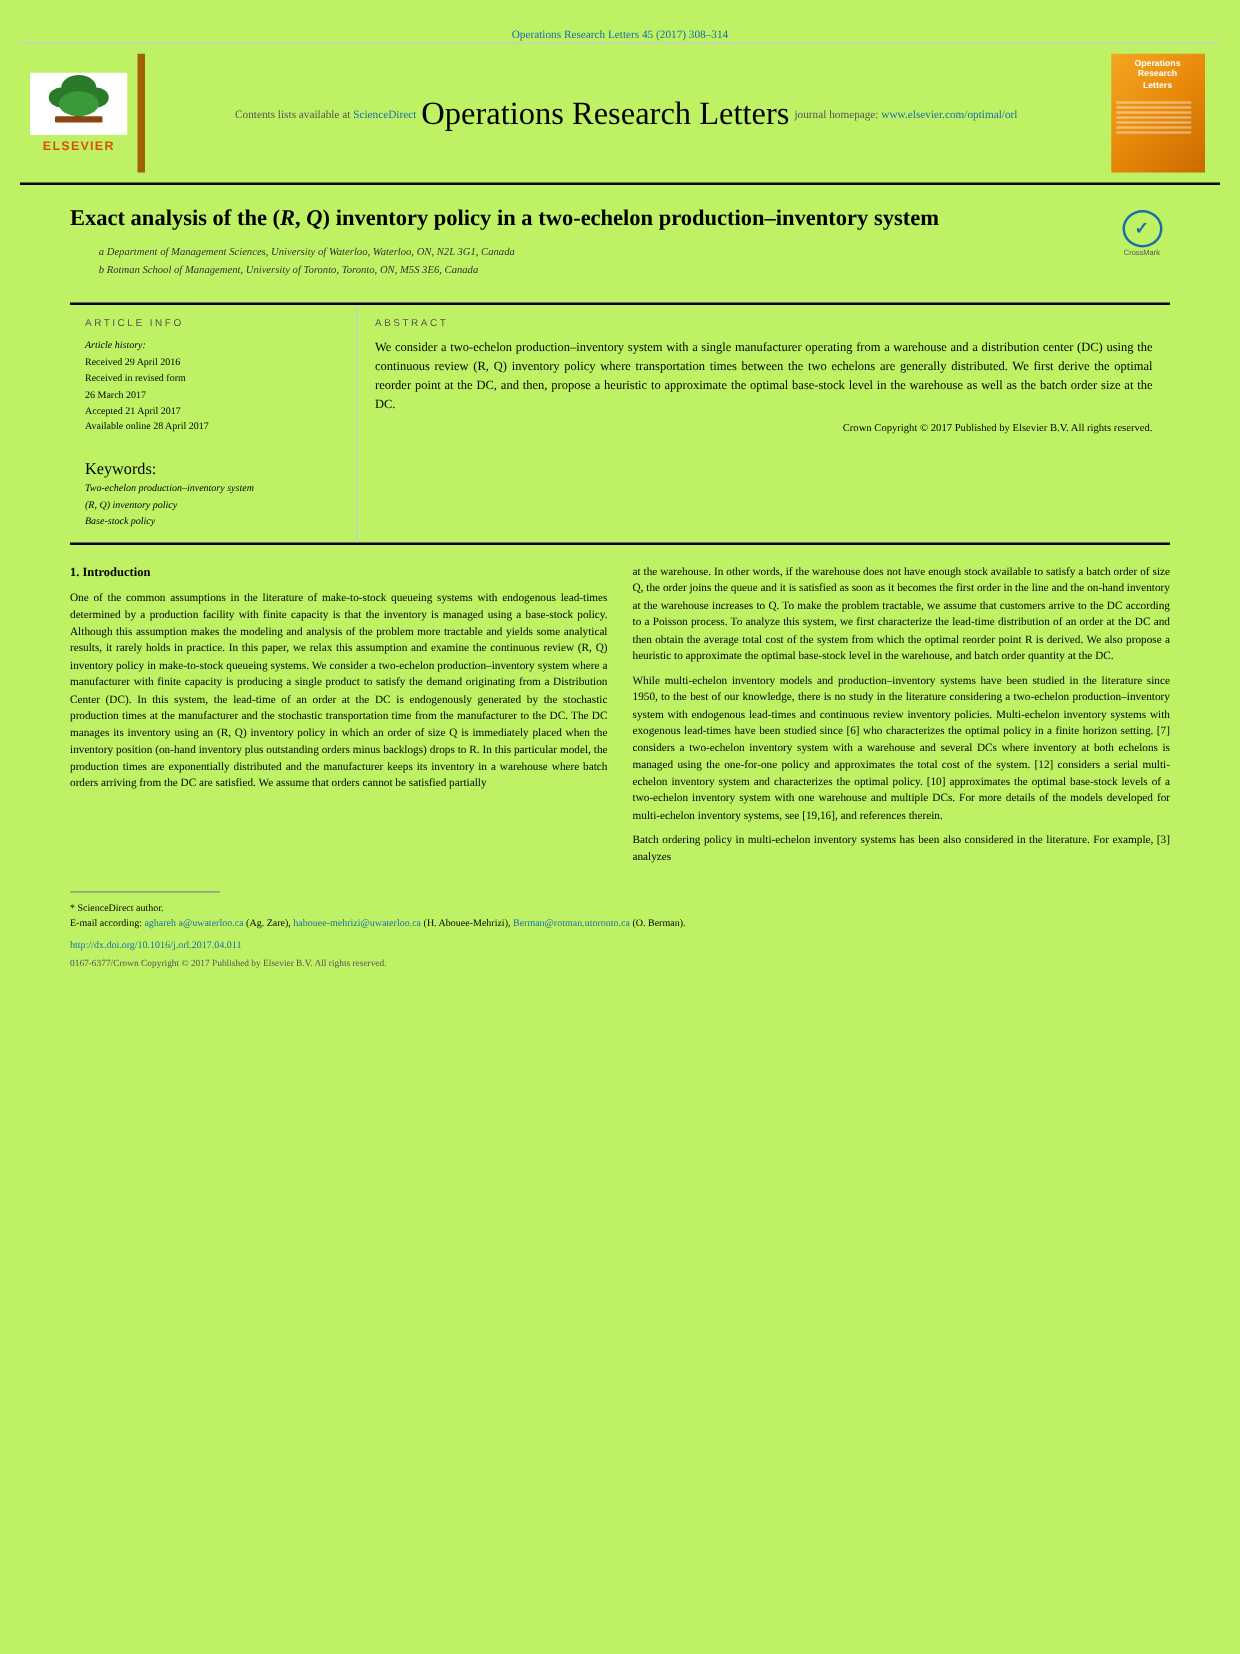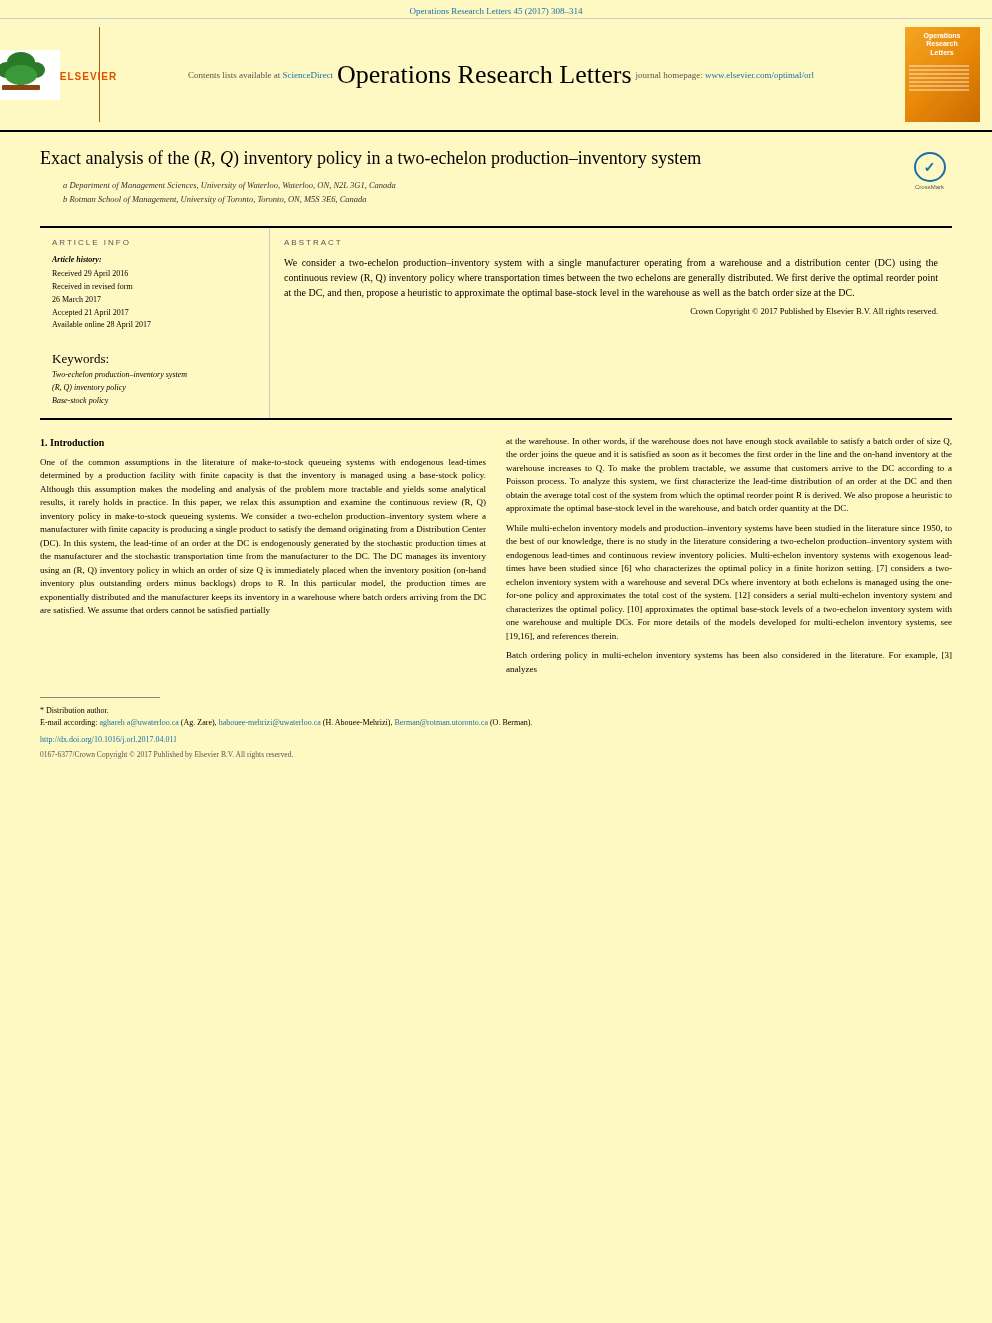--- a/index.html
+++ b/index.html
@@ -8,22 +8,22 @@
       font-family: 'Times New Roman', Times, serif;
       font-size: 10px;
       color: #000;
       width: 992px;
       min-height: 1323px;
     }
 
     .page {
       width: 992px;
       min-height: 1323px;
-      background: #fef9c3;
-      padding: 0;
+      background: #bef264;
+      padding: 16px;
     }
 
     
     .top-banner {
       text-align: center;
       padding: 6px 0 2px;
       font-size: 9px;
       color: #1a6fa8;
       border-bottom: 1px solid #ccc;
     }
@@ -33,24 +33,24 @@
       display: flex;
       align-items: stretch;
       border-bottom: 2px solid #000;
       padding: 8px 10px;
       gap: 10px;
     }
 
     .elsevier-logo {
       width: 90px;
       display: flex;
-      flex-direction: row;
+      flex-direction: column;
       align-items: center;
       justify-content: center;
-      border-right: 1px solid #a16207;
+      border-right: 6px solid #a16207;
       padding-right: 10px;
     }
 
     .elsevier-logo .elsevier-text {
       margin-top: 4px;
       font-size: 10px;
       font-weight: bold;
       color: #e05000;
       letter-spacing: 1px;
       font-family: Arial, sans-serif;
@@ -150,21 +150,21 @@
       padding-bottom: 8px;
     }
 
     .article-title-text {
       flex: 1;
     }
 
     .article-title {
       font-size: 18px;
       font-family: 'Times New Roman', Times, serif;
-      font-weight: normal;
+      font-weight: bold;
       line-height: 1.3;
       color: #000;
       margin-bottom: 10px;
     }
 
     .article-title .italic {
       font-style: italic;
     }
 
     .authors {
@@ -252,21 +252,21 @@
       margin-bottom: 8px;
     }
 
     .article-history {
       margin-bottom: 8px;
     }
 
     .article-history h4 {
       font-size: 8px;
       font-style: italic;
-      font-weight: bold;
+      font-weight: normal;
       color: #000;
       margin-bottom: 4px;
     }
 
     .history-item {
       font-size: 8px;
       line-height: 1.6;
       color: #000;
     }
 
@@ -512,21 +512,21 @@
         <p class="body-para">at the warehouse. In other words, if the warehouse does not have enough stock available to satisfy a batch order of size Q, the order joins the queue and it is satisfied as soon as it becomes the first order in the line and the on-hand inventory at the warehouse increases to Q. To make the problem tractable, we assume that customers arrive to the DC according to a Poisson process. To analyze this system, we first characterize the lead-time distribution of an order at the DC and then obtain the average total cost of the system from which the optimal reorder point R is derived. We also propose a heuristic to approximate the optimal base-stock level in the warehouse, and batch order quantity at the DC.</p>
         <p class="body-para">While multi-echelon inventory models and production–inventory systems have been studied in the literature since 1950, to the best of our knowledge, there is no study in the literature considering a two-echelon production–inventory system with endogenous lead-times and continuous review inventory policies. Multi-echelon inventory systems with exogenous lead-times have been studied since [6] who characterizes the optimal policy in a finite horizon setting. [7] considers a two-echelon inventory system with a warehouse and several DCs where inventory at both echelons is managed using the one-for-one policy and approximates the total cost of the system. [12] considers a serial multi-echelon inventory system and characterizes the optimal policy. [10] approximates the optimal base-stock levels of a two-echelon inventory system with one warehouse and multiple DCs. For more details of the models developed for multi-echelon inventory systems, see [19,16], and references therein.</p>
         <p class="body-para">Batch ordering policy in multi-echelon inventory systems has been also considered in the literature. For example, [3] analyzes</p>
       </div>
     </div>
 
   </div>
 
   <hr class="footnote-divider">
   <div style="padding: 2px 40px;">
-    <div class="footnote-item">* Distribution author.</div>
+    <div class="footnote-item">* ScienceDirect author.</div>
     <div class="footnote-item">
       <span>E-mail according:</span>
       <a href="#">aghareh a@uwaterloo.ca</a>
       (Ag. Zare),
       <a href="#">habouee-mehrizi@uwaterloo.ca</a>
       (H. Abouee-Mehrizi),
       <a href="#">Berman@rotman.utoronto.ca</a>
       (O. Berman).
     </div>
   </div>

